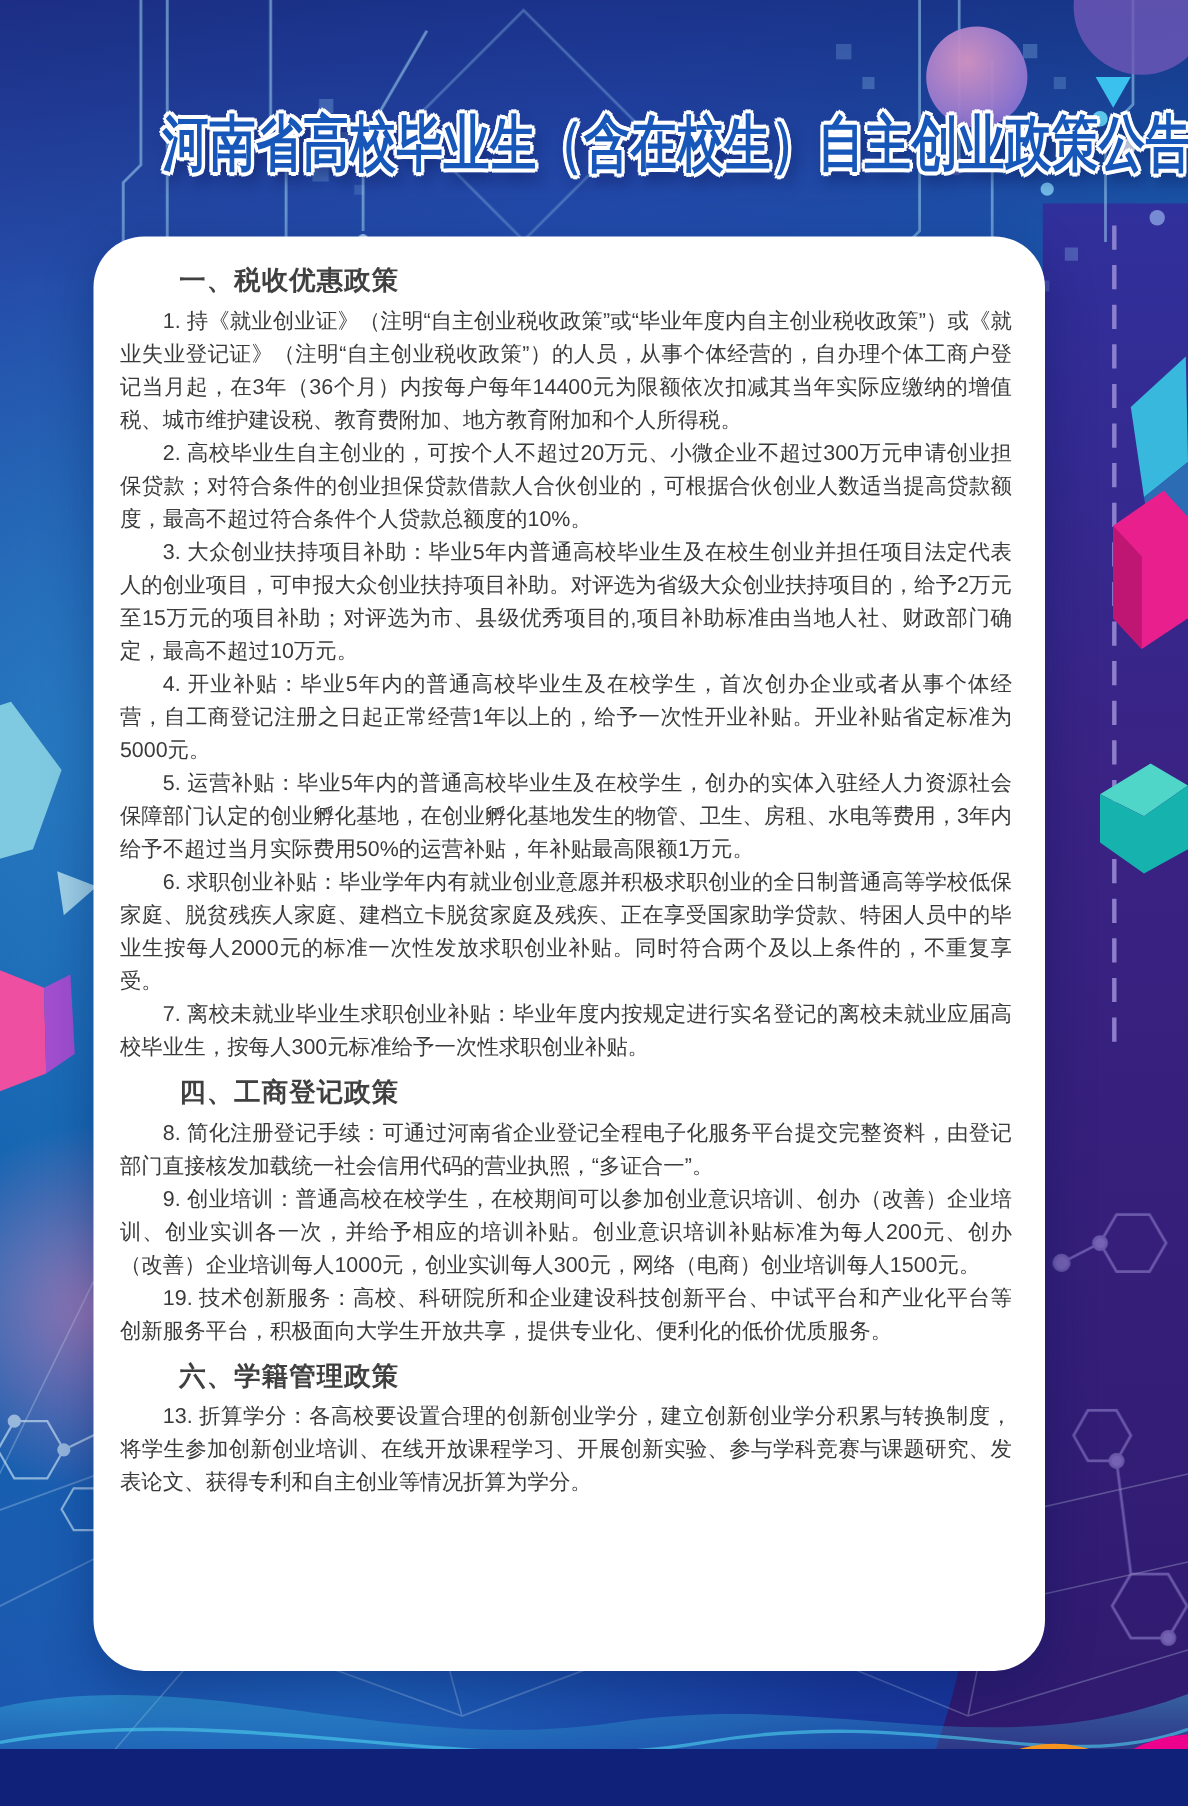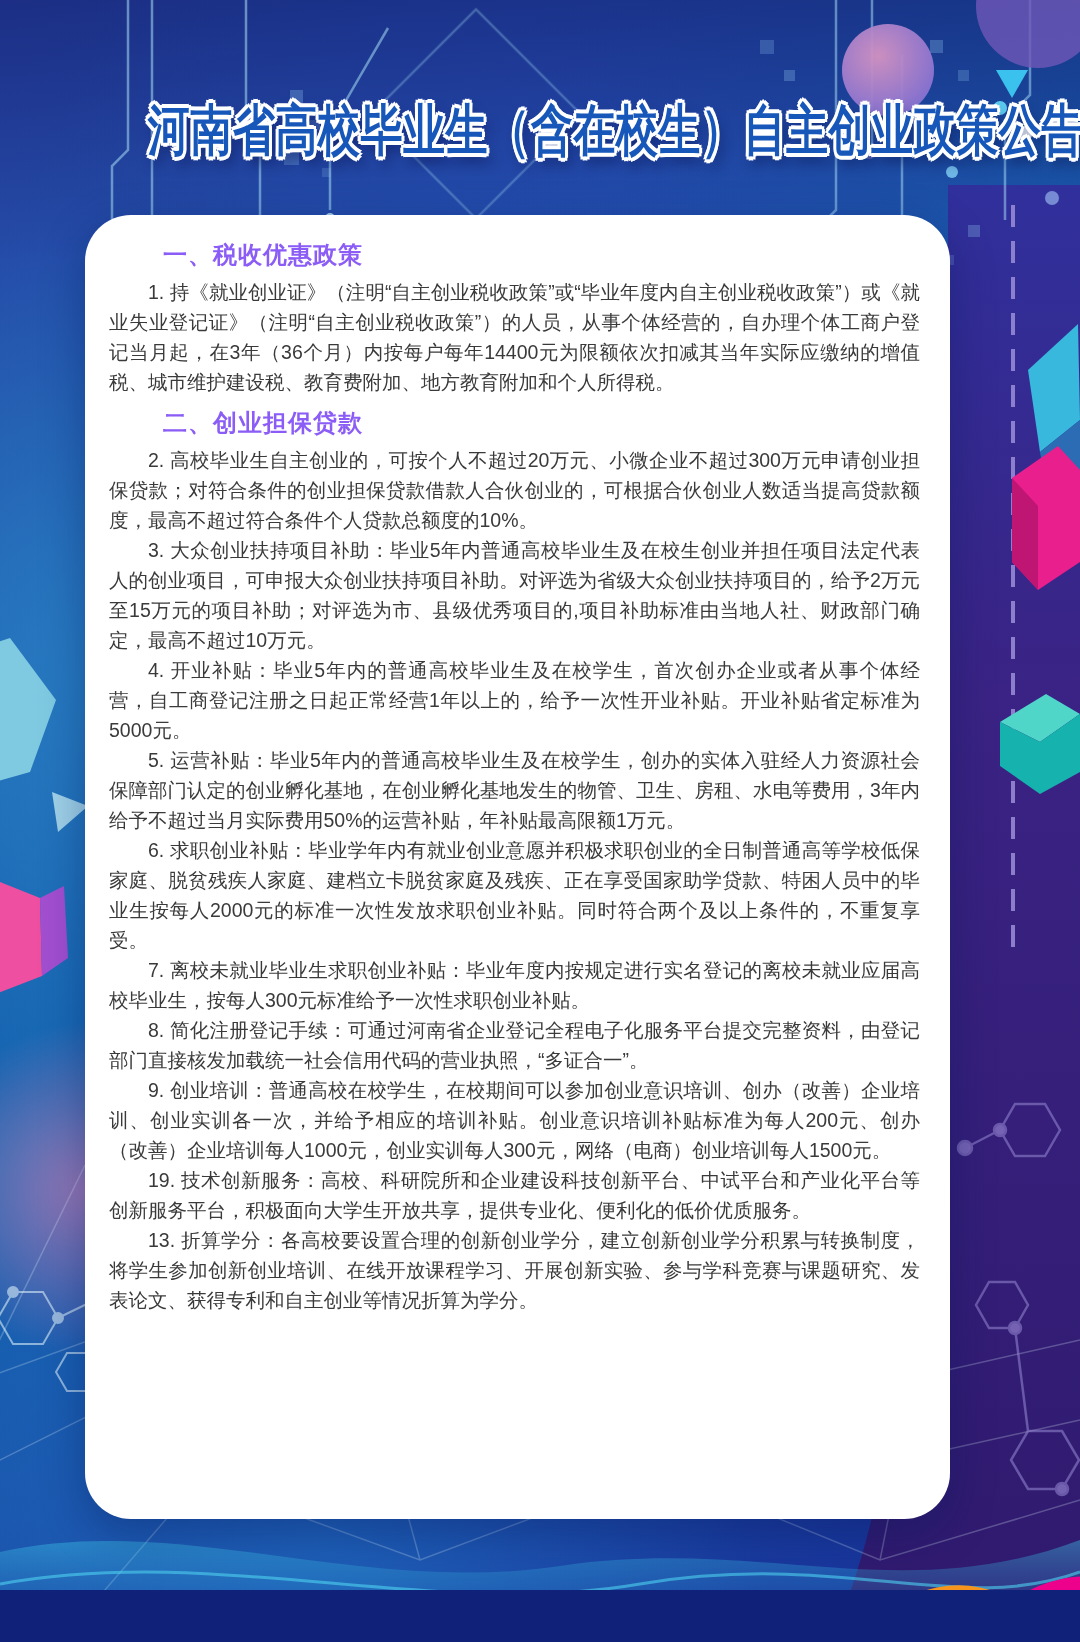--- a/index.html
+++ b/index.html
@@ -20,21 +20,21 @@
   .title-wrap{position:absolute;top:94px;left:0;width:100%;text-align:center;z-index:2;}
   .title{display:inline-block;transform:scaleX(.76);transform-origin:center;
     font-size:55px;font-weight:900;letter-spacing:1px;white-space:nowrap;color:#1757ba;
     text-shadow:
       -3px -3px 0 #fff,3px -3px 0 #fff,-3px 3px 0 #fff,3px 3px 0 #fff,
       -4px 0 0 #fff,4px 0 0 #fff,0 -4px 0 #fff,0 4px 0 #fff,
       6px 9px 14px rgba(8,18,76,.6);}
   .card{position:absolute;left:85px;top:215px;width:865px;height:1304px;z-index:3;
     background:#ffffff;border-radius:46px;box-sizing:border-box;
     padding:22px 30px 18px 24px;box-shadow:0 14px 44px rgba(4,22,88,.38);}
-  .sec-heading{color:#8b5cf6;font-size:24px;font-weight:bold;letter-spacing:1px;
+  .sec-heading{color:#404040;font-size:24px;font-weight:bold;letter-spacing:1px;
     margin:10px 0 6px 54px;}
   .sec-heading.first{margin-top:2px;}
   .para{font-size:19.5px;color:#3a3a3a;line-height:30px;text-align:justify;
     text-indent:2em;margin:0;}
 </style>
 </head>
 <body>
 
 <div class="poster">
   <div class="bg-main"></div>
@@ -209,30 +209,31 @@
 
   <div class="title-wrap">
     <span class="title">河南省高校毕业生（含在校生）自主创业政策公告</span>
   </div>
 
   <div class="card">
 
     <h2 class="sec-heading first">一、税收优惠政策</h2>
     <p class="para">1. 持《就业创业证》（注明“自主创业税收政策”或“毕业年度内自主创业税收政策”）或《就业失业登记证》（注明“自主创业税收政策”）的人员，从事个体经营的，自办理个体工商户登记当月起，在3年（36个月）内按每户每年14400元为限额依次扣减其当年实际应缴纳的增值税、城市维护建设税、教育费附加、地方教育附加和个人所得税。</p>
 
-    <h2 class="sec-heading">二、创业担保贷款</h2>
     <p class="para">2. 高校毕业生自主创业的，可按个人不超过20万元、小微企业不超过300万元申请创业担保贷款；对符合条件的创业担保贷款借款人合伙创业的，可根据合伙创业人数适当提高贷款额度，最高不超过符合条件个人贷款总额度的10%。</p>
 
     <p class="para">3. 大众创业扶持项目补助：毕业5年内普通高校毕业生及在校生创业并担任项目法定代表人的创业项目，可申报大众创业扶持项目补助。对评选为省级大众创业扶持项目的，给予2万元至15万元的项目补助；对评选为市、县级优秀项目的,项目补助标准由当地人社、财政部门确定，最高不超过10万元。</p>
     <p class="para">4. 开业补贴：毕业5年内的普通高校毕业生及在校学生，首次创办企业或者从事个体经营，自工商登记注册之日起正常经营1年以上的，给予一次性开业补贴。开业补贴省定标准为5000元。</p>
     <p class="para">5. 运营补贴：毕业5年内的普通高校毕业生及在校学生，创办的实体入驻经人力资源社会保障部门认定的创业孵化基地，在创业孵化基地发生的物管、卫生、房租、水电等费用，3年内给予不超过当月实际费用50%的运营补贴，年补贴最高限额1万元。</p>
     <p class="para">6. 求职创业补贴：毕业学年内有就业创业意愿并积极求职创业的全日制普通高等学校低保家庭、脱贫残疾人家庭、建档立卡脱贫家庭及残疾、正在享受国家助学贷款、特困人员中的毕业生按每人2000元的标准一次性发放求职创业补贴。同时符合两个及以上条件的，不重复享受。</p>
     <p class="para">7. 离校未就业毕业生求职创业补贴：毕业年度内按规定进行实名登记的离校未就业应届高校毕业生，按每人300元标准给予一次性求职创业补贴。</p>
 
+    <h2 class="sec-heading">四、工商登记政策</h2>
     <p class="para">8. 简化注册登记手续：可通过河南省企业登记全程电子化服务平台提交完整资料，由登记部门直接核发加载统一社会信用代码的营业执照，“多证合一”。</p>
 
     <p class="para">9. 创业培训：普通高校在校学生，在校期间可以参加创业意识培训、创办（改善）企业培训、创业实训各一次，并给予相应的培训补贴。创业意识培训补贴标准为每人200元、创办（改善）企业培训每人1000元，创业实训每人300元，网络（电商）创业培训每人1500元。</p>
     <p class="para">19. 技术创新服务：高校、科研院所和企业建设科技创新平台、中试平台和产业化平台等创新服务平台，积极面向大学生开放共享，提供专业化、便利化的低价优质服务。</p>
 
+    <h2 class="sec-heading">六、学籍管理政策</h2>
     <p class="para">13. 折算学分：各高校要设置合理的创新创业学分，建立创新创业学分积累与转换制度，将学生参加创新创业培训、在线开放课程学习、开展创新实验、参与学科竞赛与课题研究、发表论文、获得专利和自主创业等情况折算为学分。</p>
 
   </div>
 </div>
 
 </body></html>

